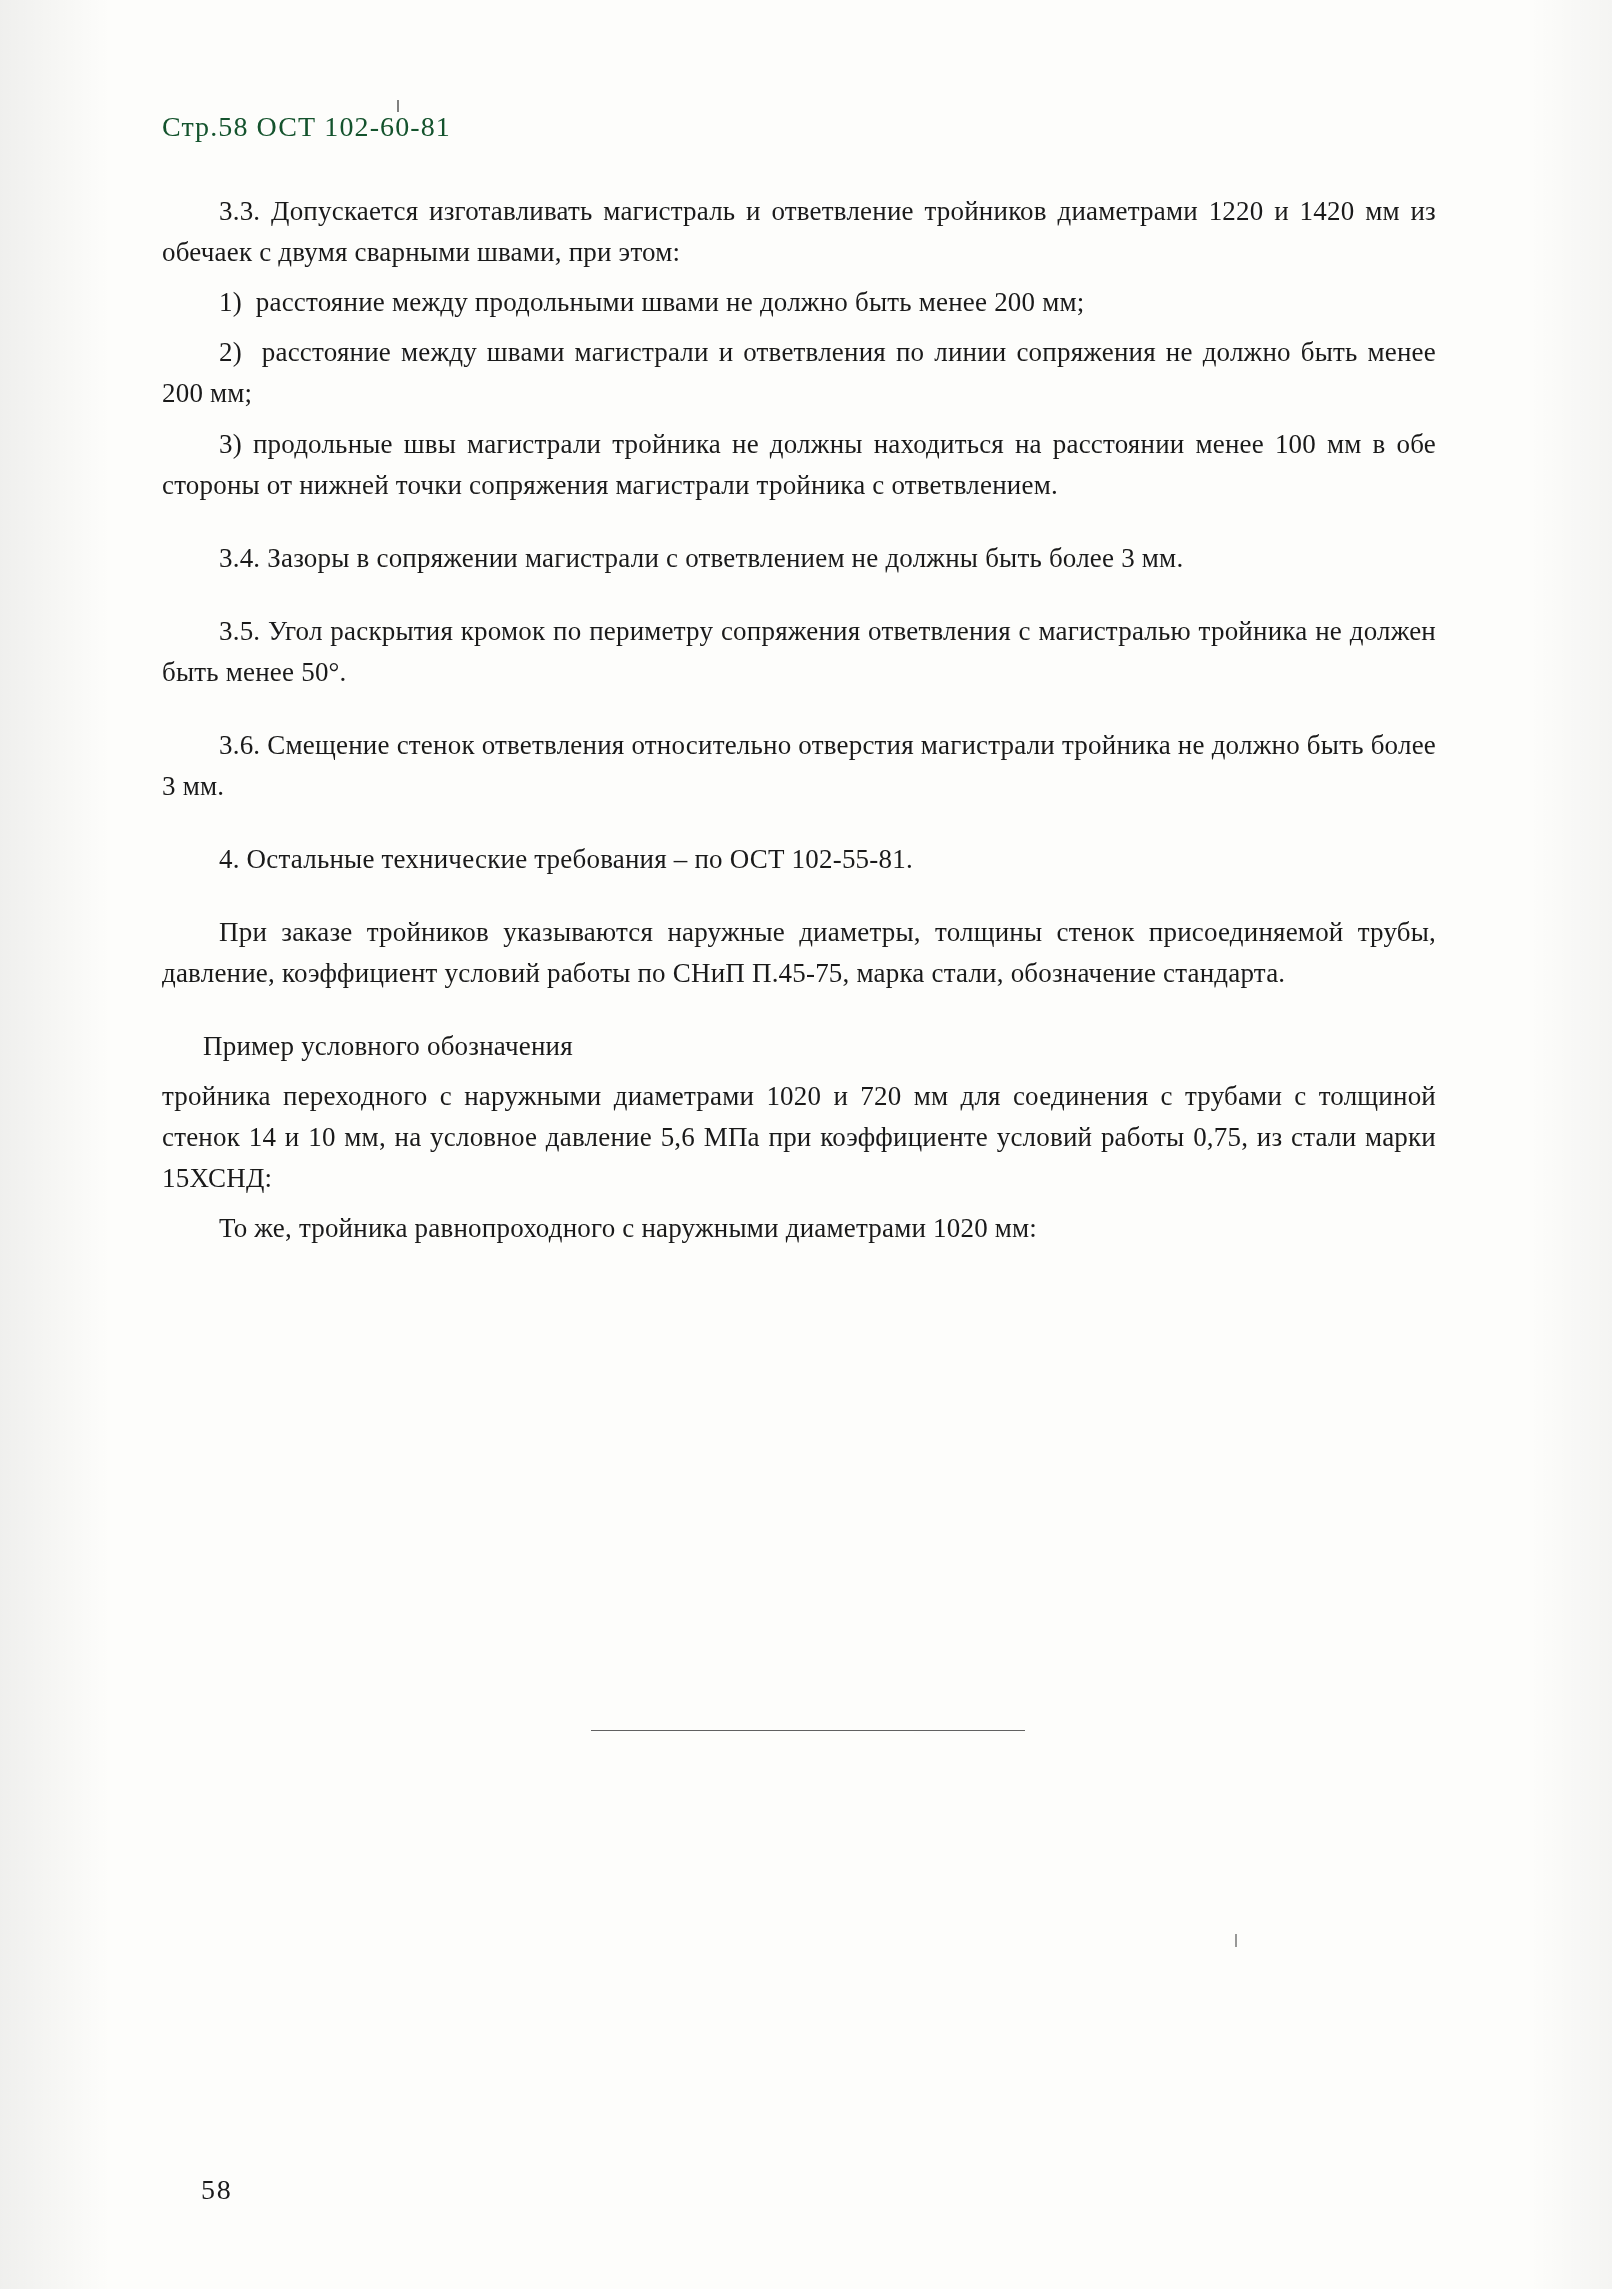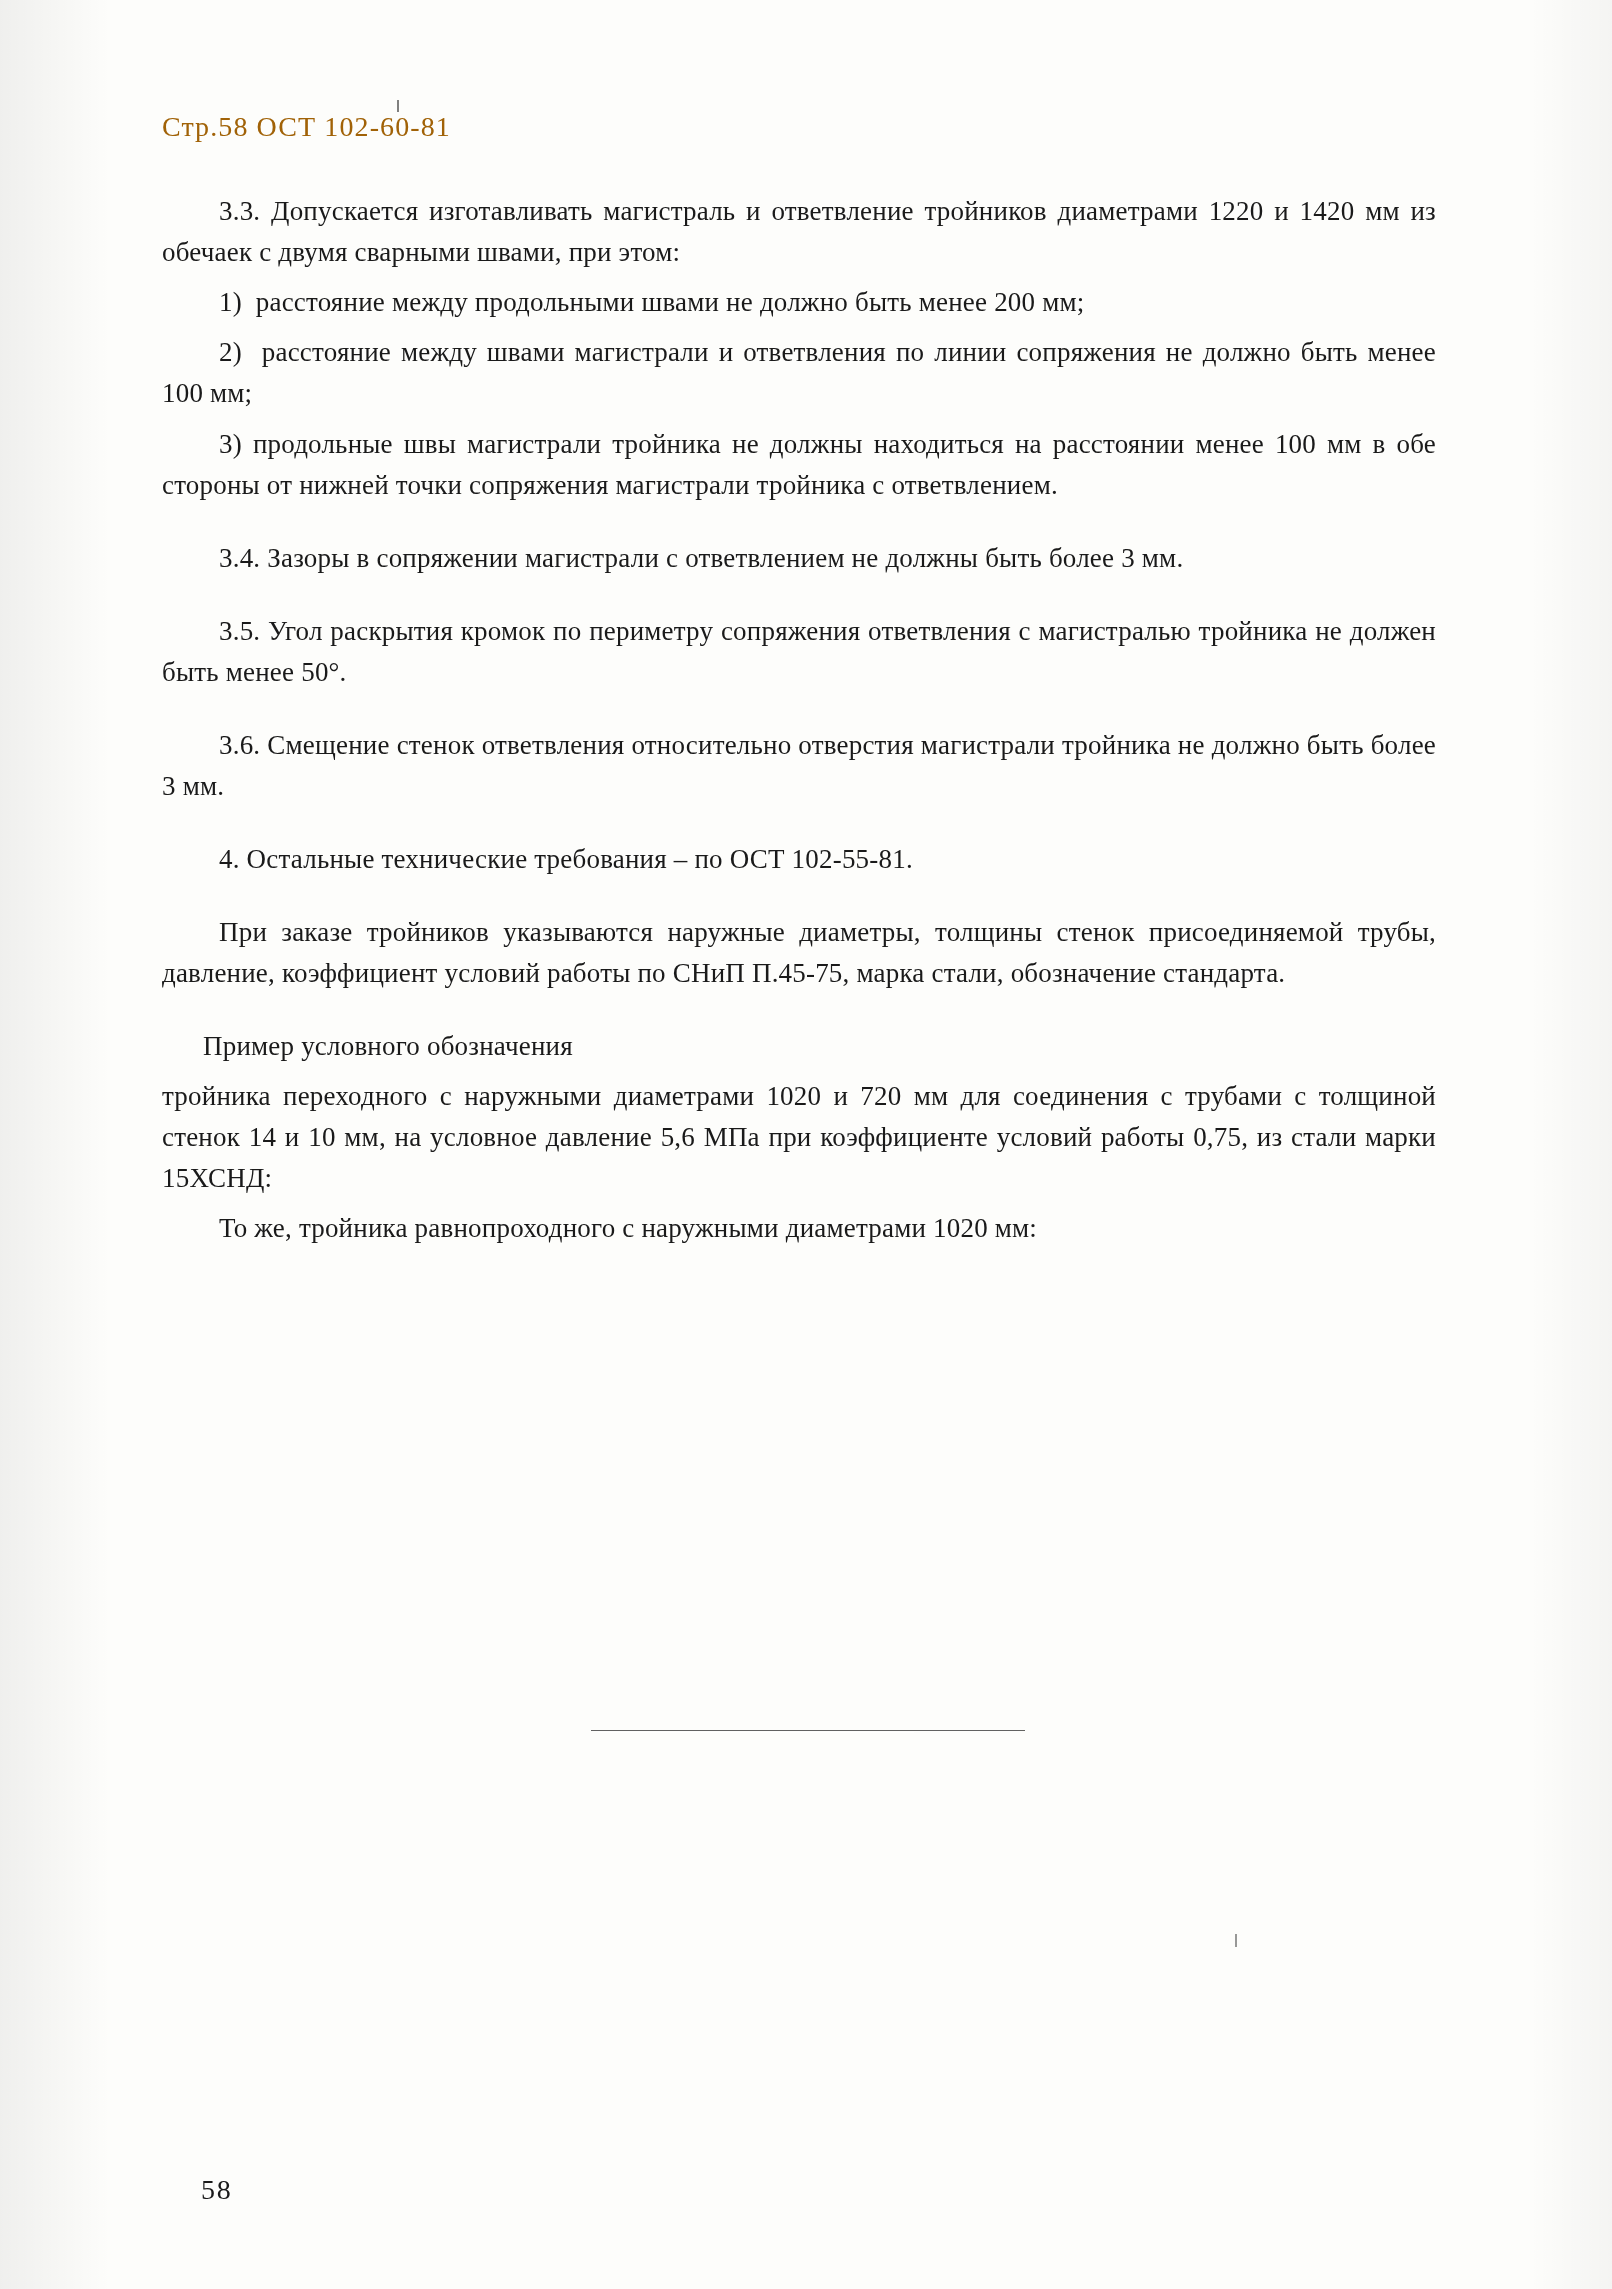--- a/index.html
+++ b/index.html
@@ -38,21 +38,21 @@
   }
   .content {
     position: absolute;
     left: 162px;
     top: 111px;
     width: 1274px;
   }
   .header-line {
     font-size: 28px;
     letter-spacing: 1.1px;
-    color: #a16207;
+    color: #14532d;
     margin-bottom: 48px;
     white-space: pre;
   }
   .tick-top {
     position: absolute;
     left: 397px;
     top: 100px;
     width: 1.8px;
     height: 12px;
     background: #555;
@@ -122,21 +122,21 @@
   <div class="tick-bottom"></div>
 
   <div class="content">
 
     <div class="header-line">Стр.58 ОСТ 102-60-81</div>
 
     <p class="para indent">3.3. Допускается изготавливать магистраль и ответвление тройников диаметрами 1220 и 1420 мм из обечаек с двумя сварными швами, при этом:</p>
 
     <p class="para indent">1)  расстояние между продольными швами не должно быть менее 200 мм;</p>
 
-    <p class="para indent">2)  расстояние между швами магистрали и ответвления по линии сопряжения не должно быть менее 100 мм;</p>
+    <p class="para indent">2)  расстояние между швами магистрали и ответвления по линии сопряжения не должно быть менее 200 мм;</p>
 
     <p class="para indent">3) продольные швы магистрали тройника не должны находиться на расстоянии менее 100 мм в обе стороны от нижней точки сопряжения магистрали тройника с ответвлением.</p>
 
     <p class="para indent gap">3.4. Зазоры в сопряжении магистрали с ответвлением не должны быть более 3 мм.</p>
 
     <p class="para indent gap">3.5. Угол раскрытия кромок по периметру сопряжения ответвления с магистралью тройника не должен быть менее 50°.</p>
 
     <p class="para indent gap">3.6. Смещение стенок ответвления относительно отверстия магистрали тройника не должно быть более 3 мм.</p>
 
 

